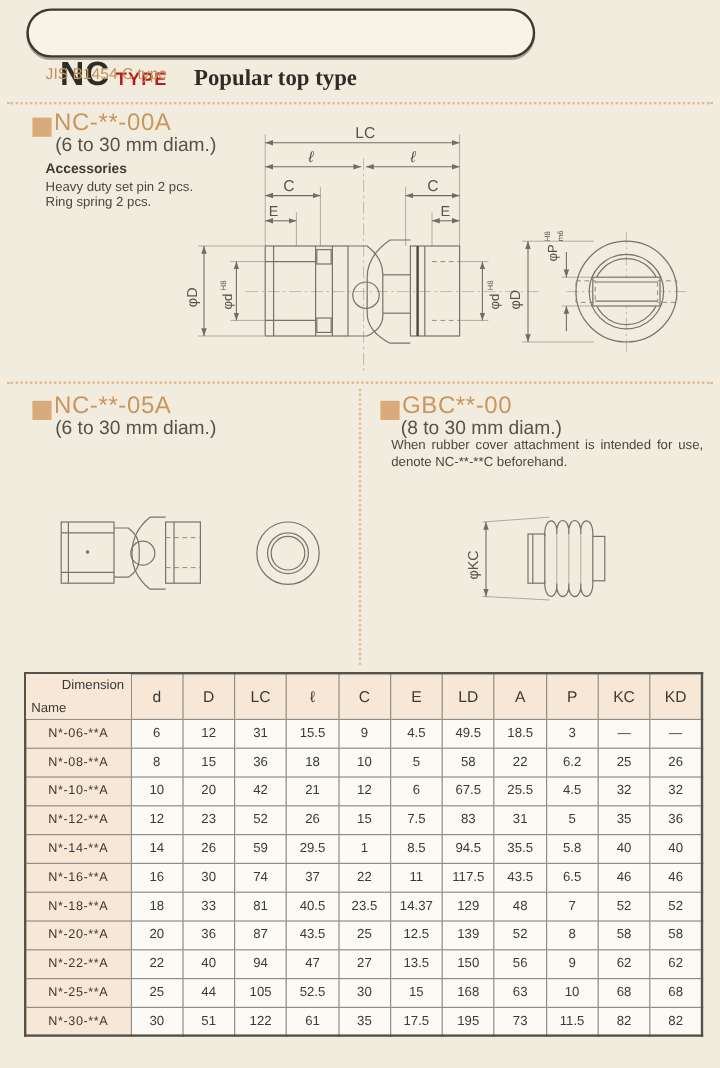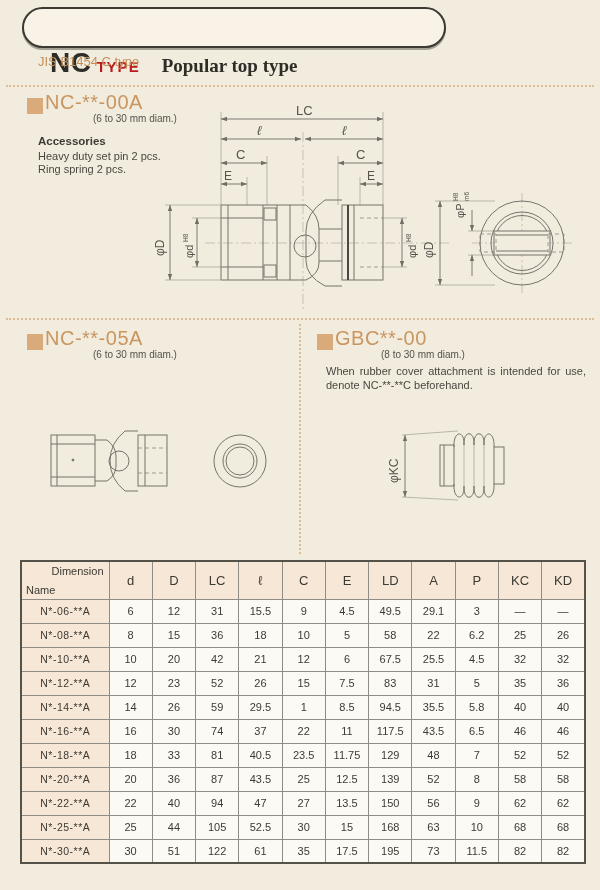--- a/index.html
+++ b/index.html
@@ -20,21 +20,21 @@
   .t-nc { font-size:28px; font-weight:bold; color:#2d2c26; letter-spacing:.5px; line-height:37px; }
   .t-type { font-size:15px; font-weight:bold; color:#b91c1c; margin-left:5px; letter-spacing:1px; }
   .t-sub { font-family:"Liberation Serif", serif; font-size:19px; font-weight:bold; color:#2d2c26; margin-left:22px;margin-top:46px; }
   .jis { position:absolute; left:38px; top:54px; font-size:13px; color:#c4915a; }
 
   .sep-h { position:absolute; left:6px; width:588px; border-top:2px dotted #dcbd95; }
   .sep-v { position:absolute; border-left:2px dotted #dcbd95; }
 
   .sec-title { position:absolute; display:flex; align-items:flex-end; color:#c9965f; font-size:20px; letter-spacing:.5px; }
   .bullet { display:inline-block; width:16px; height:16px; background:#d9ab7a; margin-right:2px; }
-  .diam { position:absolute; font-size:10px; color:#55524a;margin-left:47px; }
+  .diam { position:absolute; font-size:16px; color:#55524a; }
   .acc-head { position:absolute; font-size:11.5px; font-weight:bold; color:#3e3b34; }
   .body-text { position:absolute; font-size:11px; line-height:13.5px; color:#4a473f; }
   .desc { text-align:justify; }
 
   svg { position:absolute; overflow:visible; }
   svg text { font-family:"Liberation Sans", sans-serif; fill:#55534b; }
   .dln { stroke:#75736b; stroke-width:1; fill:none; }
   .thin { stroke:#a09e94; stroke-width:.7; fill:none; }
   .dash { stroke:#8b897f; stroke-width:.8; fill:none; stroke-dasharray:4 3; }
   .cline { stroke:#a8a69a; stroke-width:.6; fill:none; stroke-dasharray:10 3 2 3; }
@@ -266,21 +266,21 @@
     <tbody>
         <tr>
           <td class="name-cell">N*-06-**A</td>
           <td>6</td>
           <td>12</td>
           <td>31</td>
           <td>15.5</td>
           <td>9</td>
           <td>4.5</td>
           <td>49.5</td>
-          <td>29.1</td>
+          <td>18.5</td>
           <td>3</td>
           <td>—</td>
           <td>—</td>
         </tr>
         <tr>
           <td class="name-cell">N*-08-**A</td>
           <td>8</td>
           <td>15</td>
           <td>36</td>
           <td>18</td>
@@ -348,21 +348,21 @@
           <td>46</td>
           <td>46</td>
         </tr>
         <tr>
           <td class="name-cell">N*-18-**A</td>
           <td>18</td>
           <td>33</td>
           <td>81</td>
           <td>40.5</td>
           <td>23.5</td>
-          <td>11.75</td>
+          <td>14.37</td>
           <td>129</td>
           <td>48</td>
           <td>7</td>
           <td>52</td>
           <td>52</td>
         </tr>
         <tr>
           <td class="name-cell">N*-20-**A</td>
           <td>20</td>
           <td>36</td>

